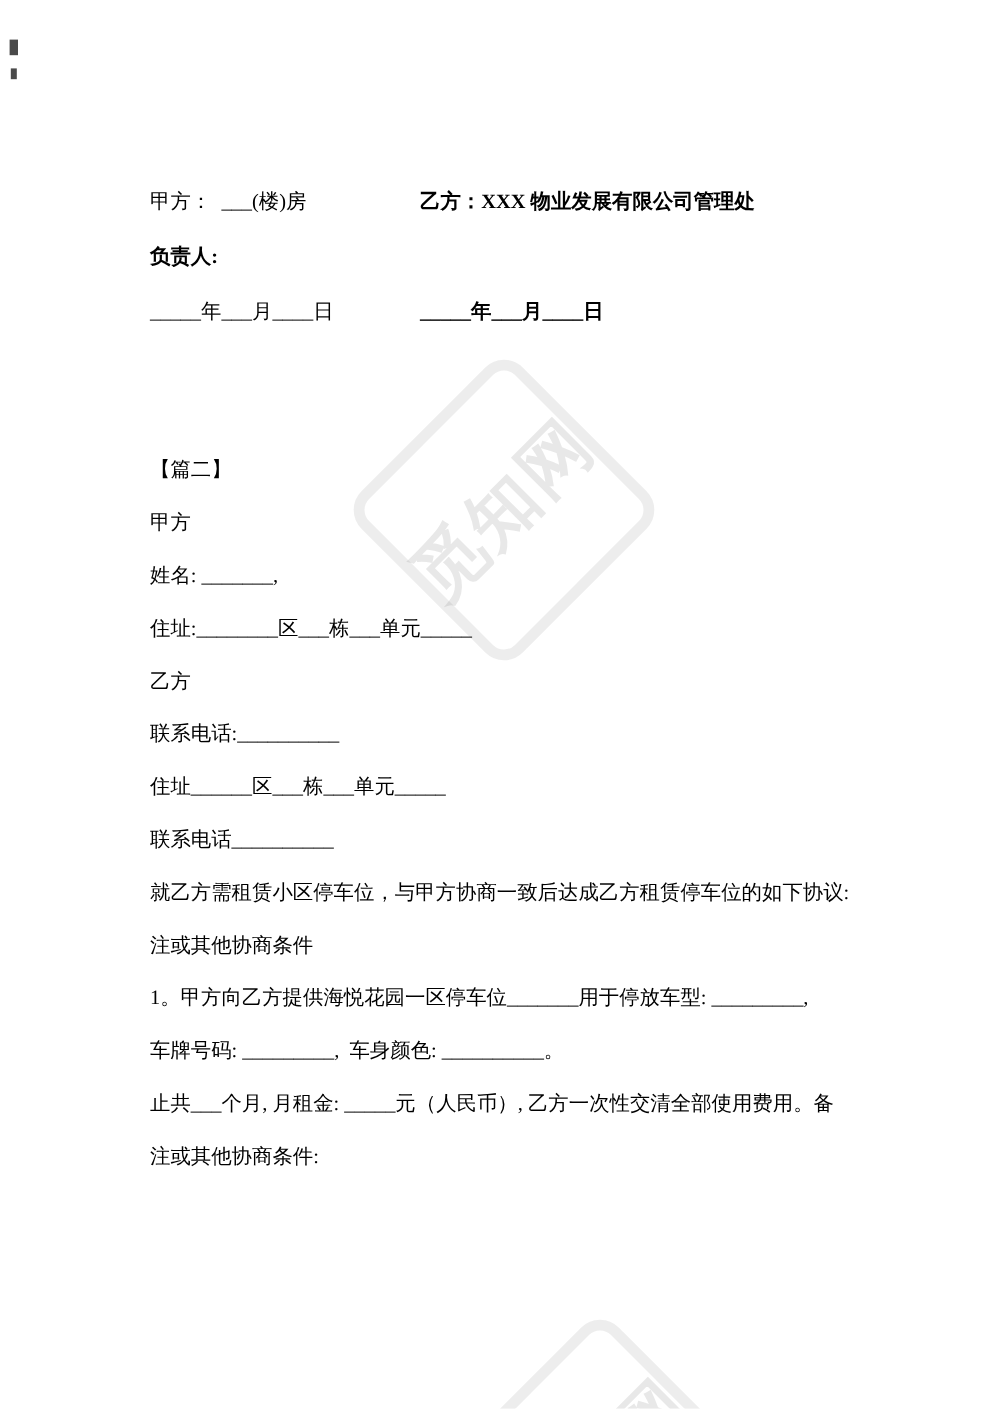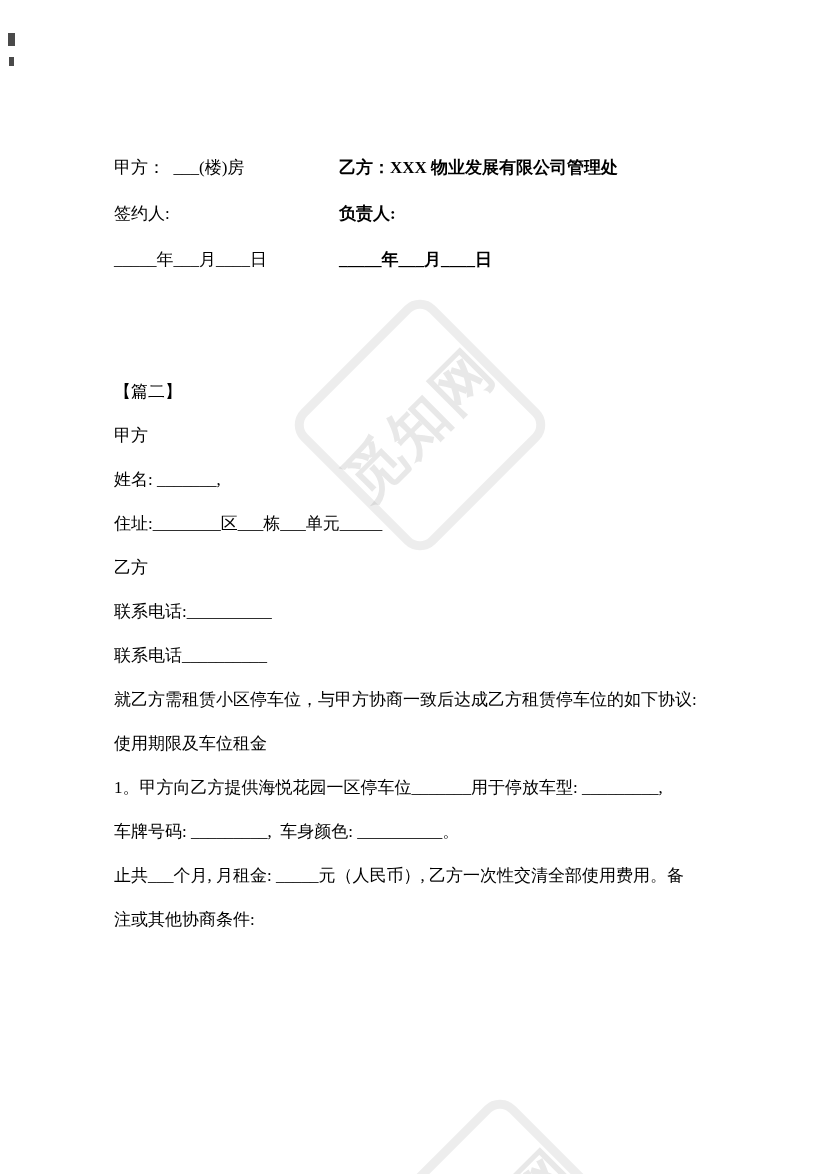--- a/index.html
+++ b/index.html
@@ -10,21 +10,21 @@
     height: 1174px;
     margin: 0 auto;
     background: #ffffff;
     overflow: hidden;
     font-family: "Liberation Serif", "DejaVu Serif", serif;
     color: #000000;
     font-size: 17px;
   }
   .content {
     position: absolute;
-    left: 114px;
+    left: 125px;
     top: 145px;
     width: 620px;
     z-index: 2;
   }
   .hdr-row { display: flex; height: 46px; line-height: 46px; }
   .hdr-col-a { width: 225px; white-space: pre-wrap; }
   .hdr-col-b { white-space: pre-wrap; font-weight: bold; }
   .body-section { margin-top: 87px; }
   .line {
     height: 44px;
@@ -72,39 +72,39 @@
   <div class="speck speck-2"></div>
 
   <div class="content">
 
     <div class="header-block">
       <div class="hdr-row">
         <div class="hdr-col-a">甲方：  ___(楼)房</div>
         <div class="hdr-col-b">乙方：XXX 物业发展有限公司管理处</div>
       </div>
       <div class="hdr-row">
-        <div class="hdr-col-a">签约人:</div>
         <div class="hdr-col-b">负责人:</div>
       </div>
       <div class="hdr-row">
         <div class="hdr-col-a">_____年___月____日</div>
         <div class="hdr-col-b">_____年___月____日</div>
       </div>
     </div>
 
     <div class="body-section">
       <div class="line section-title">【篇二】</div>
       <div class="line">甲方</div>
       <div class="line">姓名: _______,</div>
       <div class="line">住址:________区___栋___单元_____</div>
       <div class="line">乙方</div>
       <div class="line">联系电话:__________</div>
+      <div class="line">住址______区___栋___单元_____</div>
       <div class="line">联系电话__________</div>
       <div class="line">就乙方需租赁小区停车位，与甲方协商一致后达成乙方租赁停车位的如下协议:</div>
-      <div class="line">使用期限及车位租金</div>
+      <div class="line">注或其他协商条件</div>
       <div class="line">1。甲方向乙方提供海悦花园一区停车位_______用于停放车型: _________,</div>
       <div class="line">车牌号码: _________,  车身颜色: __________。</div>
       <div class="line">止共___个月, 月租金: _____元（人民币）, 乙方一次性交清全部使用费用。备</div>
       <div class="line">注或其他协商条件:</div>
     </div>
 
   </div>
 </div>
 
 </body></html>

